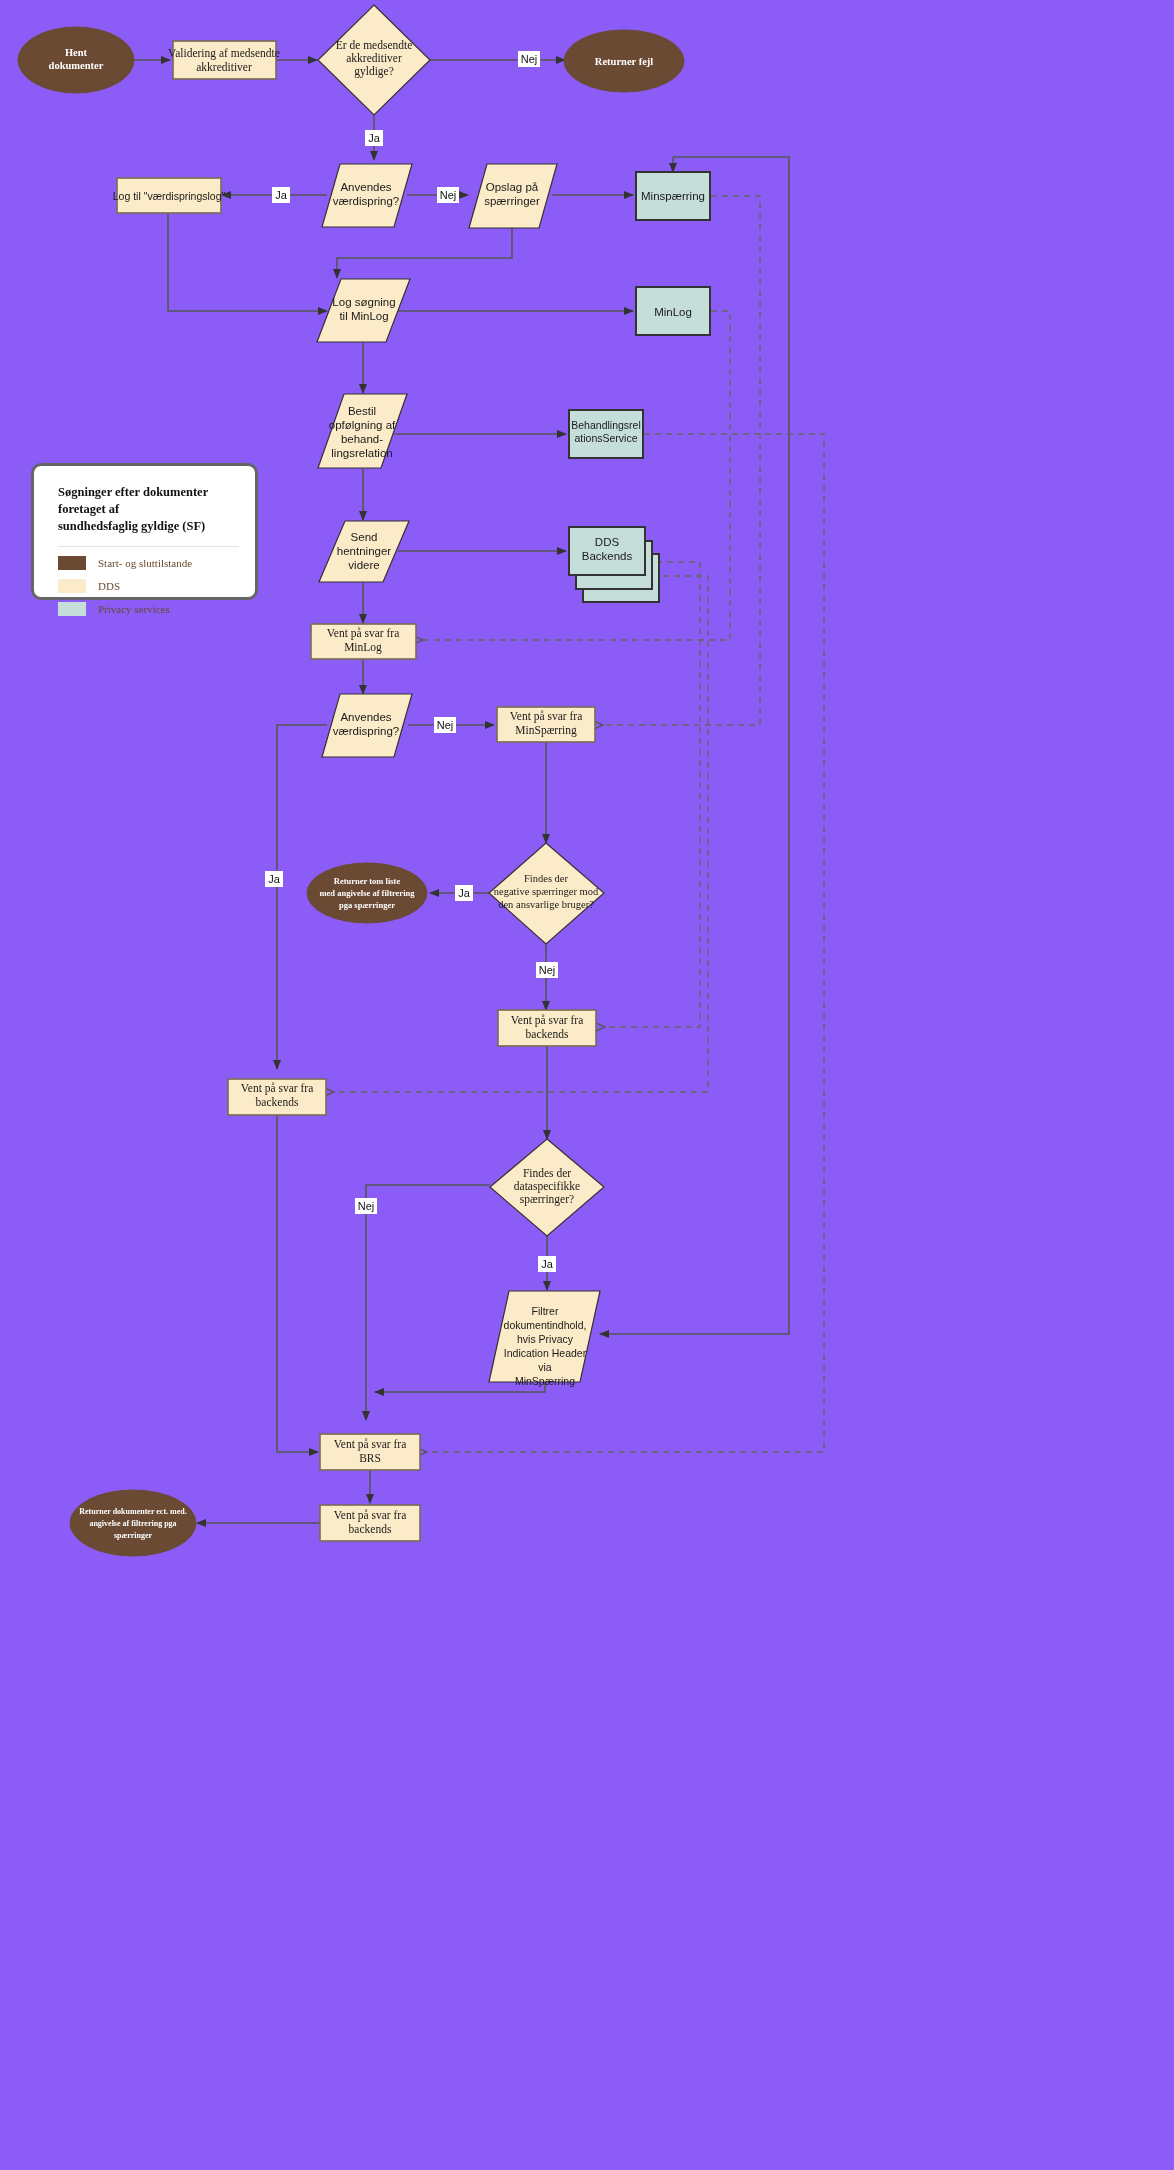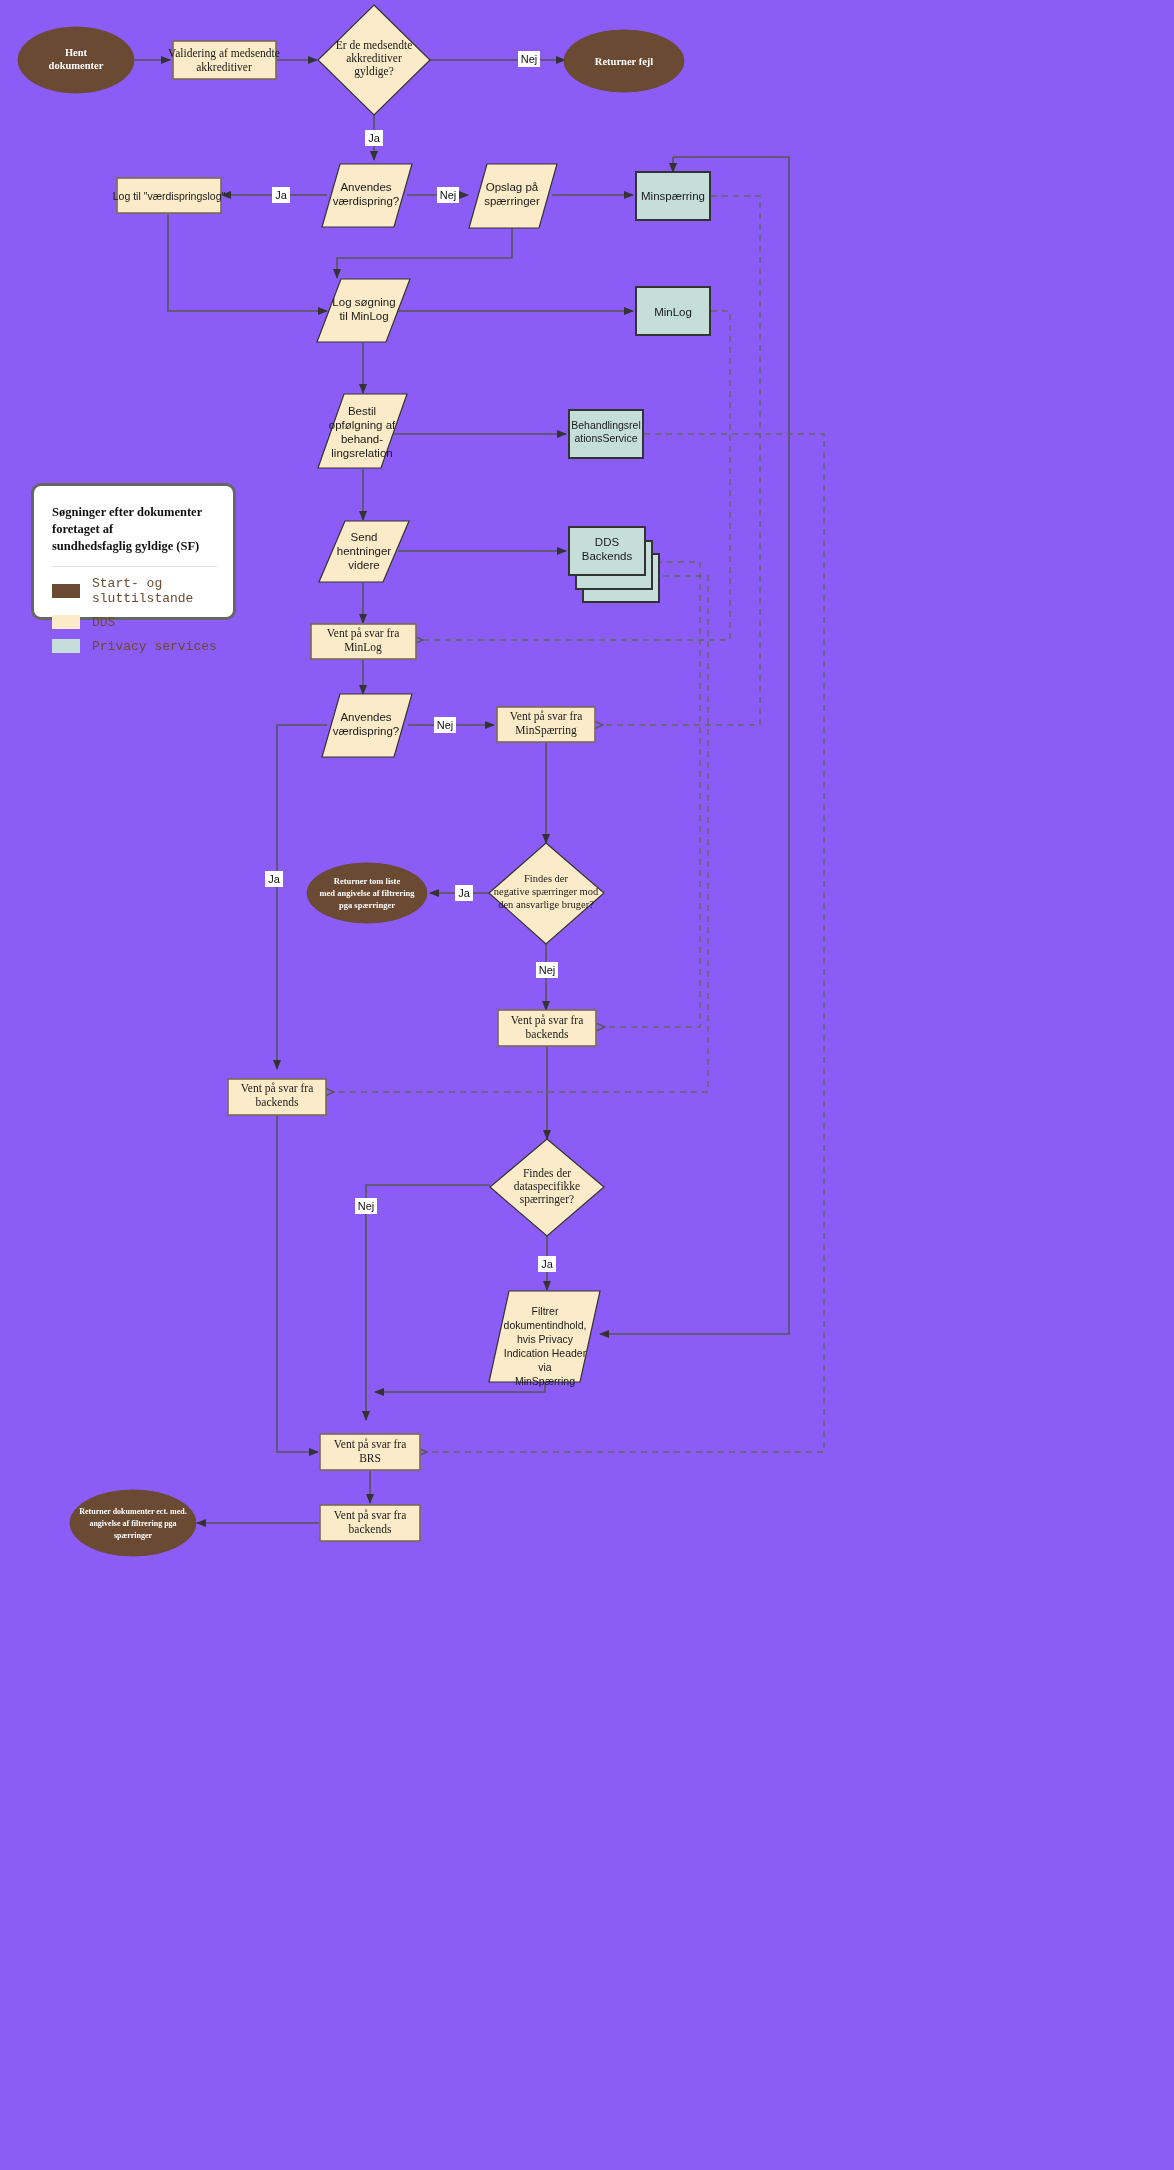--- a/index.html
+++ b/index.html
@@ -8,21 +8,21 @@
   svg#flow{position:absolute;left:0;top:0;width:1174px;height:2170px;}
   .nodelabel{font-family:"Liberation Sans",sans-serif;font-size:11.5px;fill:#1a1a1a;}
   .nodelabel-serif{font-family:"Liberation Serif",serif;font-size:11.5px;fill:#1a1a1a;}
   .term-label{font-family:"Liberation Serif",serif;font-size:10.5px;font-weight:bold;fill:#ffffff;}
   .edgelabel{font-family:"Liberation Sans",sans-serif;font-size:11px;fill:#111;}
   .legend-box{position:absolute;box-sizing:border-box;background:#ffffff;border:3px solid #666666;border-radius:10px;}
   .legend-title{font-family:"Liberation Serif",serif;font-weight:bold;font-size:12.5px;color:#111;line-height:1.35;}
   .legend-rule{height:1px;background:#e2e2e2;margin:11px 0 9px 0;}
   .legend-row{display:flex;align-items:center;margin:0 0 9px 0;}
   .legend-swatch{width:28px;height:14px;flex:0 0 auto;margin-right:12px;}
-  .legend-text{font-family:Liberation Mono, monospace;font-size:13px;color:#6b4a2f;}
+  .legend-text{font-family:Liberation Serif, serif;font-size:11px;color:#6b4a2f;}
 </style>
 </head>
 <body>
 
 <div id="root">
 
   <svg id="flow" viewBox="0 0 1174 2170">
     <defs>
       <marker id="arr" markerWidth="10" markerHeight="8" refX="9" refY="4" orient="auto" markerUnits="userSpaceOnUse">
         <path d="M0,0 L10,4 L0,8 z" fill="#333"></path>
@@ -303,21 +303,21 @@
 
       <rect x="355" y="1198" width="22" height="16" fill="#fff"></rect>
       <text class="edgelabel" x="366" y="1210" text-anchor="middle">Nej</text>
 
       <rect x="538" y="1256" width="18" height="16" fill="#fff"></rect>
       <text class="edgelabel" x="547" y="1268" text-anchor="middle">Ja</text>
     </g>
 
   </svg>
 
-  <div class="legend-box" style="left:31px;top:463px;width:205px;height:137px;padding:18px 16px 14px 18px;margin-top:20px;">
+  <div class="legend-box" style="left:31px;top:463px;width:227px;height:137px;padding:18px 16px 14px 24px;">
     <div class="legend-title">
       <span>Søgninger efter dokumenter foretaget af</span><br>
       <span>sundhedsfaglig gyldige (SF)</span>
     </div>
     <div class="legend-rule"></div>
     <div class="legend-row">
       <span class="legend-swatch" style="background:#6B4A33;"></span>
       <span class="legend-text">Start- og sluttilstande</span>
     </div>
     <div class="legend-row">

